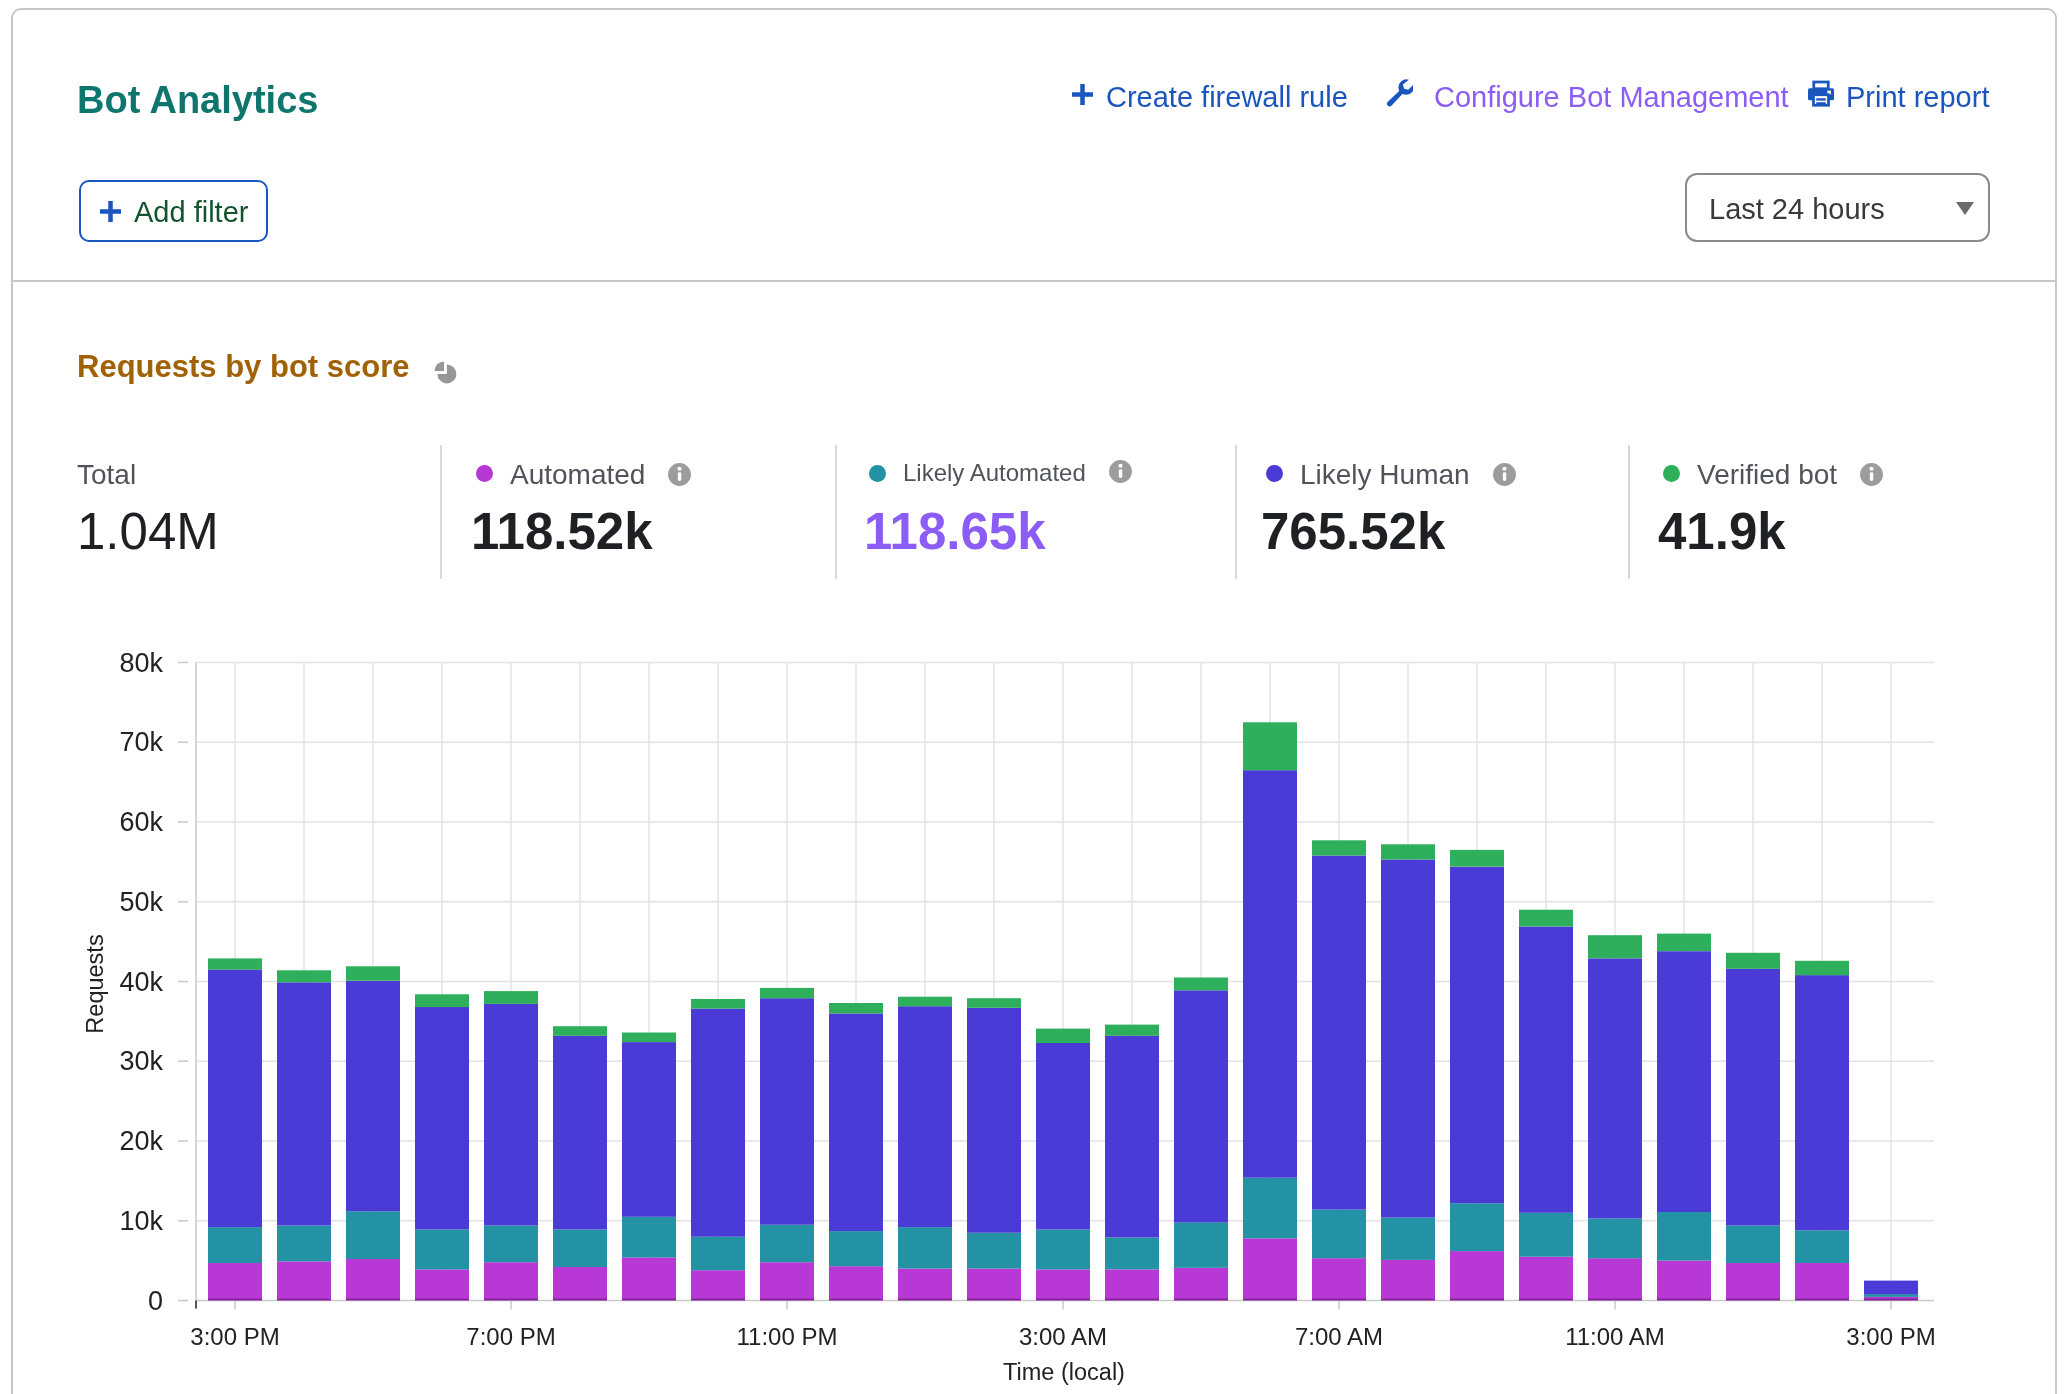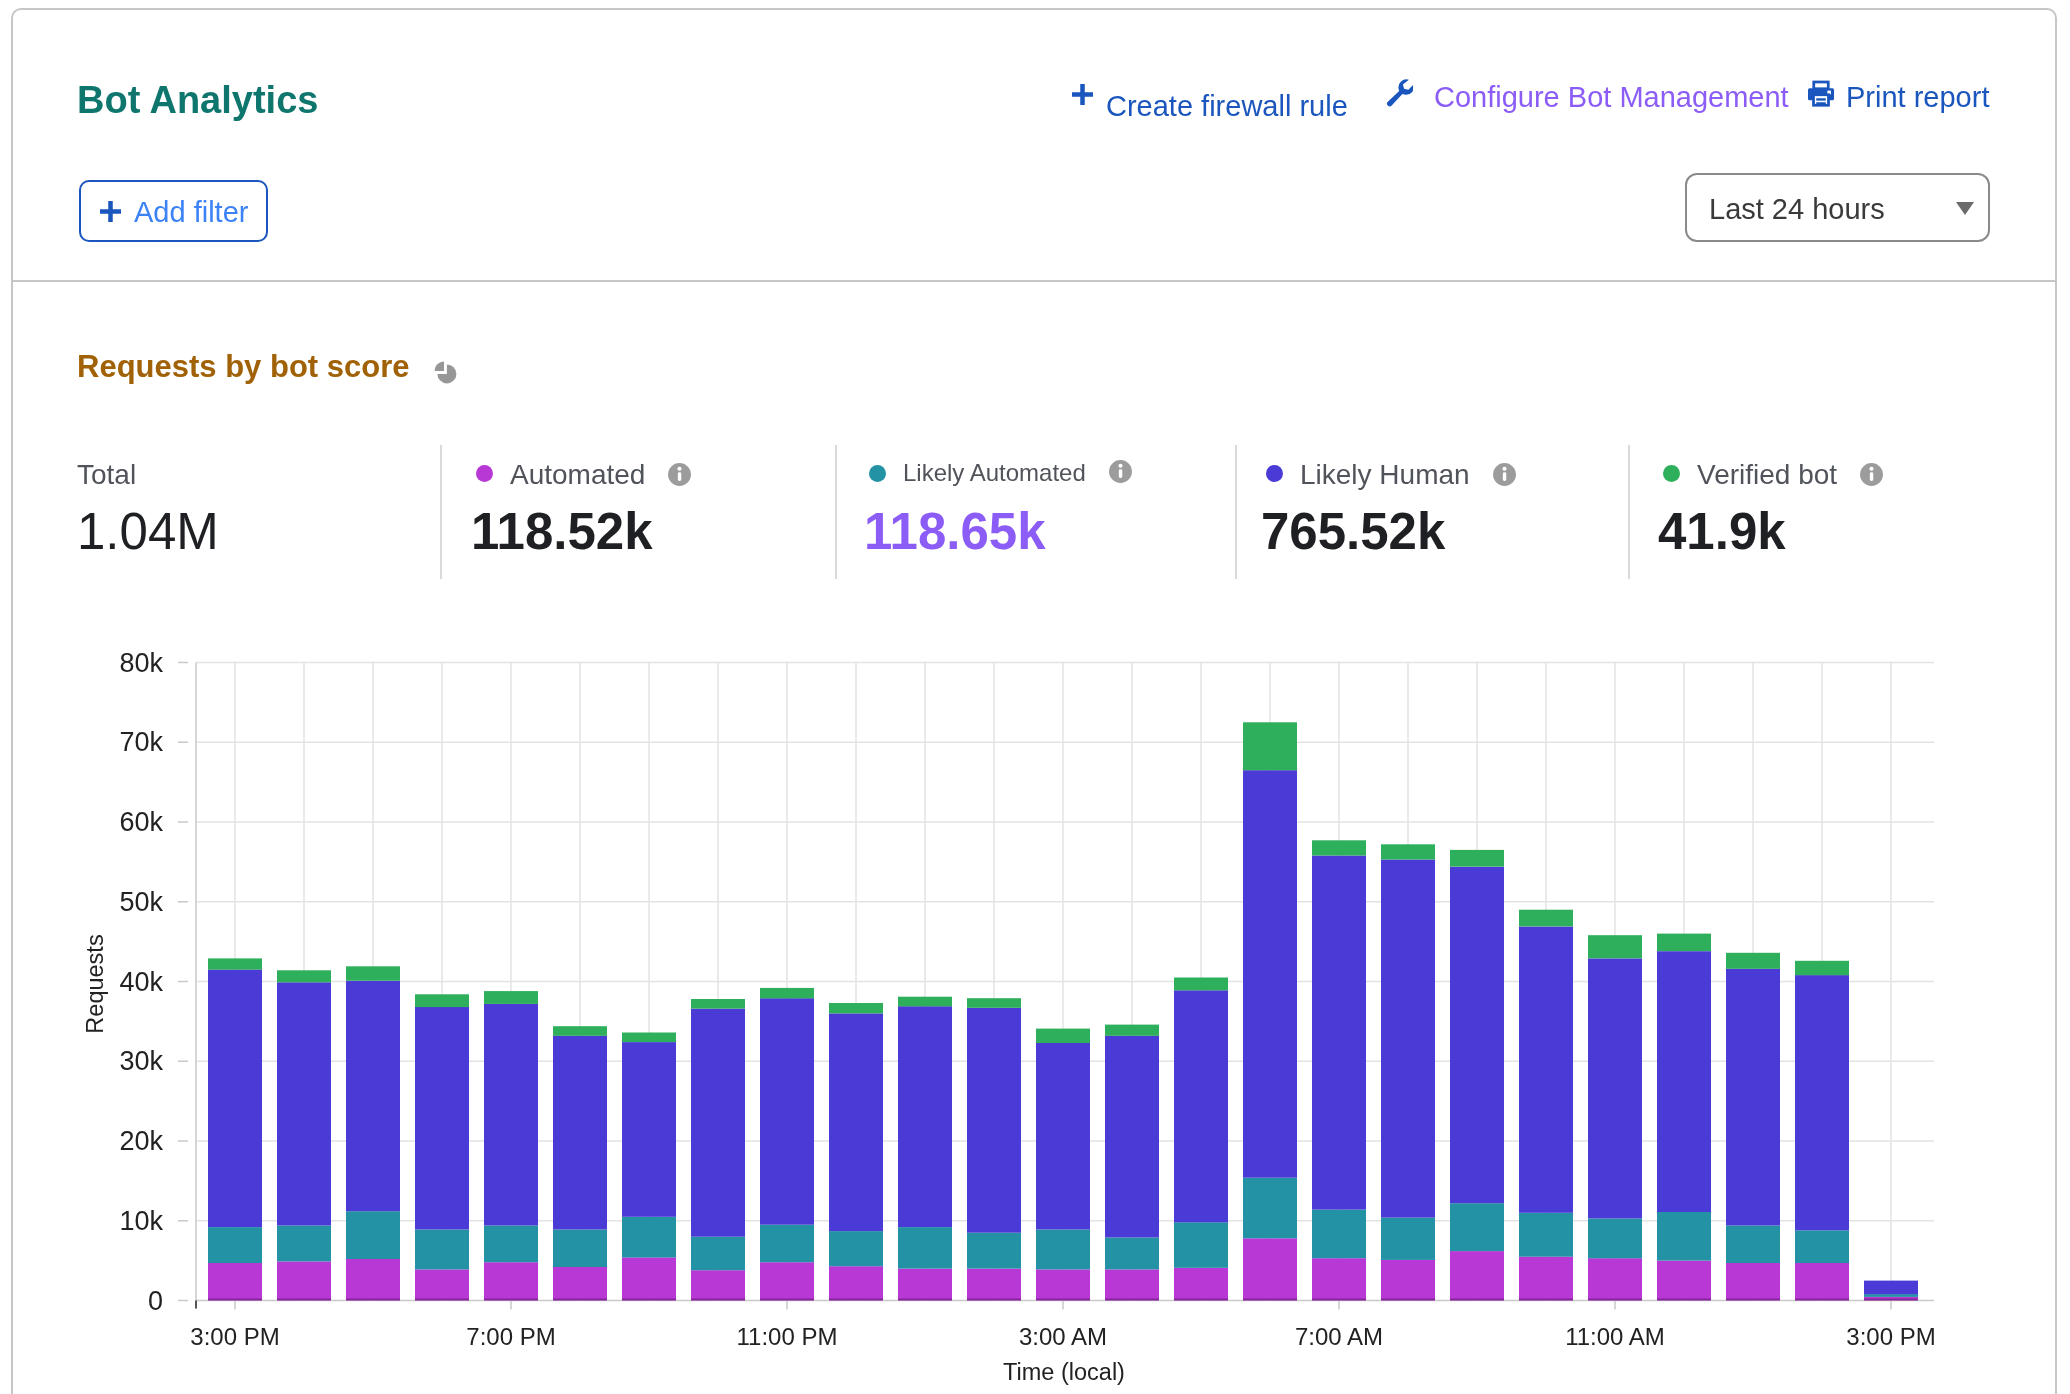--- a/index.html
+++ b/index.html
@@ -7,41 +7,41 @@
 <body>
 <div class="abs" style="left:11px;top:8px;width:2046px;height:1500px;border:2px solid #c6c6c6;border-radius:10px 10px 0 0"></div>
 <div class="abs" style="left:13px;top:280px;width:2042px;height:2px;background:#c6c6c6"></div>
 
 <div class="abs" style="left:77px;top:79px;font-size:38px;font-weight:bold;color:#0f766e">Bot Analytics</div>
 
 <div class="abs" style="left:1072px;top:84px"><svg width="21" height="21" viewBox="0 0 21 21">
       <rect x="0" y="8.25" width="21" height="4.5" fill="#1a56bd"></rect>
       <rect x="8.25" y="0" width="4.5" height="21" fill="#1a56bd"></rect>
     </svg></div>
-<div class="abs" style="left:1106px;top:90px;font-size:29px;color:#1a56bd">Create firewall rule</div>
+<div class="abs" style="left:1106px;top:81px;font-size:29px;color:#1a56bd">Create firewall rule</div>
 <div class="abs" style="left:1382px;top:76px"><svg width="31" height="31" viewBox="0 0 24 24">
       <path fill="#1a56bd" d="M20.8 2.9a6.2 6.2 0 0 0-7.9 7.3l.4 1.4-8.8 8.3a2.1 2.1 0 0 0 3 3l8.3-8.9 1.5.4a6.2 6.2 0 0 0 7.2-8l-4.1 4.3-3.3-.9-.9-3.3z"></path>
     </svg></div>
 <div class="abs" style="left:1434px;top:81px;font-size:29px;color:#8b5cf6">Configure Bot Management</div>
 <div class="abs" style="left:1806px;top:78px"><svg width="30" height="30" viewBox="0 0 24 24">
       <rect x="6.2" y="3.2" width="11.6" height="5.4" fill="#fff" stroke="#1a56bd" stroke-width="2.2"></rect>
       <rect x="1.6" y="8.2" width="20.8" height="9.6" rx="1.2" fill="#1a56bd"></rect>
       <rect x="17.1" y="10.1" width="2.9" height="2.9" fill="#fff"></rect>
       <rect x="6" y="13.4" width="12" height="8.4" fill="#fff" stroke="#1a56bd" stroke-width="2.2"></rect>
       <rect x="8.2" y="16.2" width="7.6" height="1.9" fill="#1a56bd"></rect>
       <rect x="8.2" y="19.4" width="7.6" height="1.9" fill="#1a56bd"></rect>
     </svg></div>
 <div class="abs" style="left:1846px;top:81px;font-size:29px;color:#1a56bd">Print report</div>
 
 <div class="abs" style="left:79px;top:180px;width:189px;height:62px;border:2px solid #1a56bd;border-radius:10px"></div>
 <div class="abs" style="left:100px;top:201px"><svg width="21" height="21" viewBox="0 0 21 21">
       <rect x="0" y="8.25" width="21" height="4.5" fill="#1a56bd"></rect>
       <rect x="8.25" y="0" width="4.5" height="21" fill="#1a56bd"></rect>
     </svg></div>
-<div class="abs" style="left:134px;top:196px;font-size:29px;color:#3b82f6">Add filter</div>
+<div class="abs" style="left:134px;top:196px;font-size:29px;color:#14532d">Add filter</div>
 
 <div class="abs" style="left:1685px;top:173px;width:305px;height:69px;border:2px solid #8a8a8a;border-radius:12px"></div>
 <div class="abs" style="left:1709px;top:193px;font-size:29px;color:#3a3a3a">Last 24 hours</div>
 <div class="abs" style="left:1956px;top:202px;width:0;height:0;border-left:9px solid transparent;border-right:9px solid transparent;border-top:13px solid #6b6b6b"></div>
 
 <div class="abs" style="left:77px;top:349px;font-size:31px;font-weight:bold;color:#a16207">Requests by bot score</div>
 <div class="abs" style="left:434px;top:361px"><svg width="24" height="24" viewBox="0 0 24 24">
       <path fill="#979797" d="M12.9 3.4A9.5 9.5 0 1 1 3.4 12.9L12.9 12.9Z"></path>
       <path fill="#979797" d="M10 0.5A9.5 9.5 0 0 0 0.5 10L10 10Z"></path>
     </svg></div>

